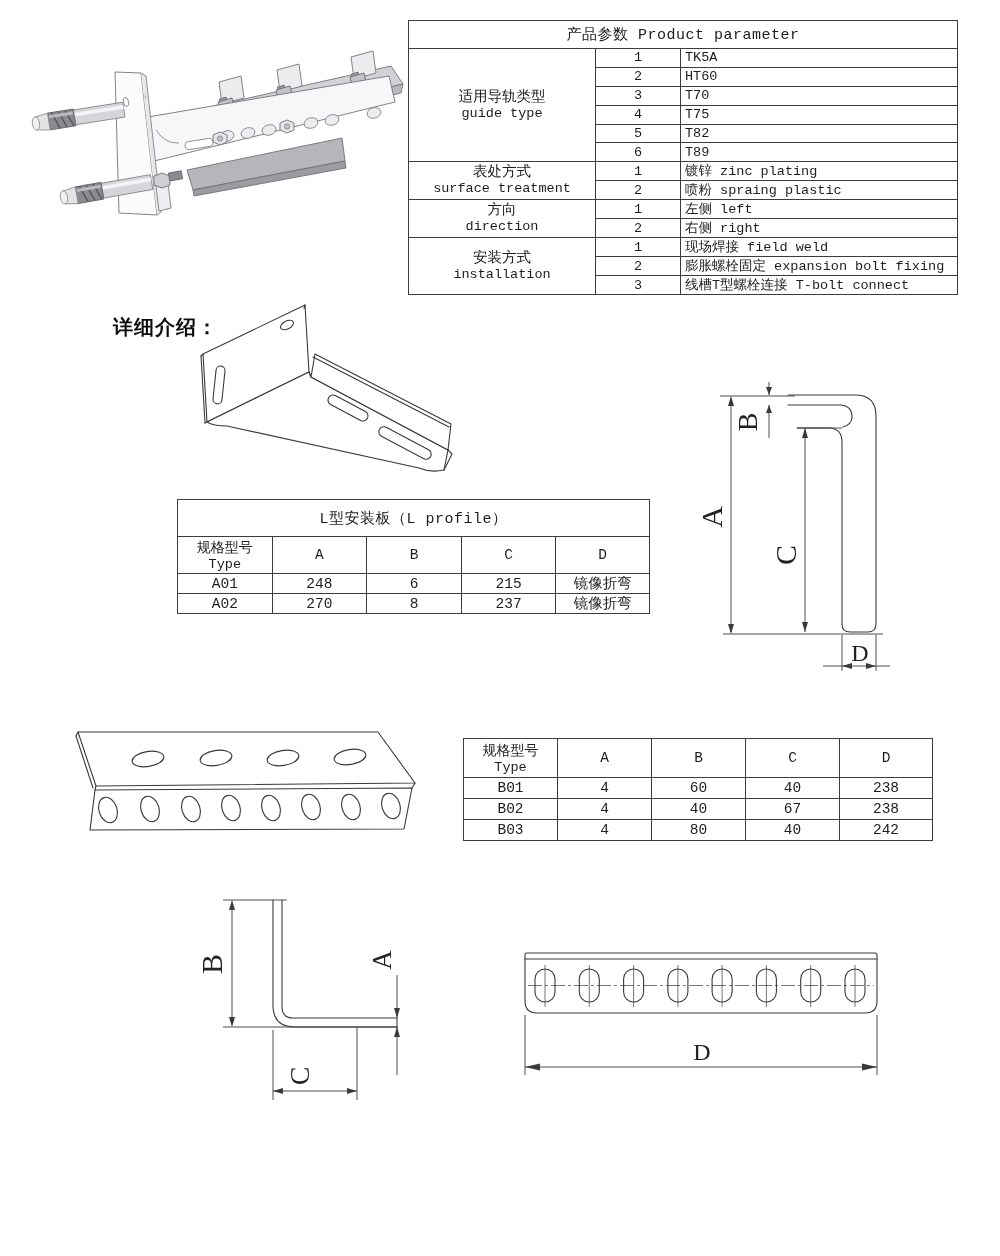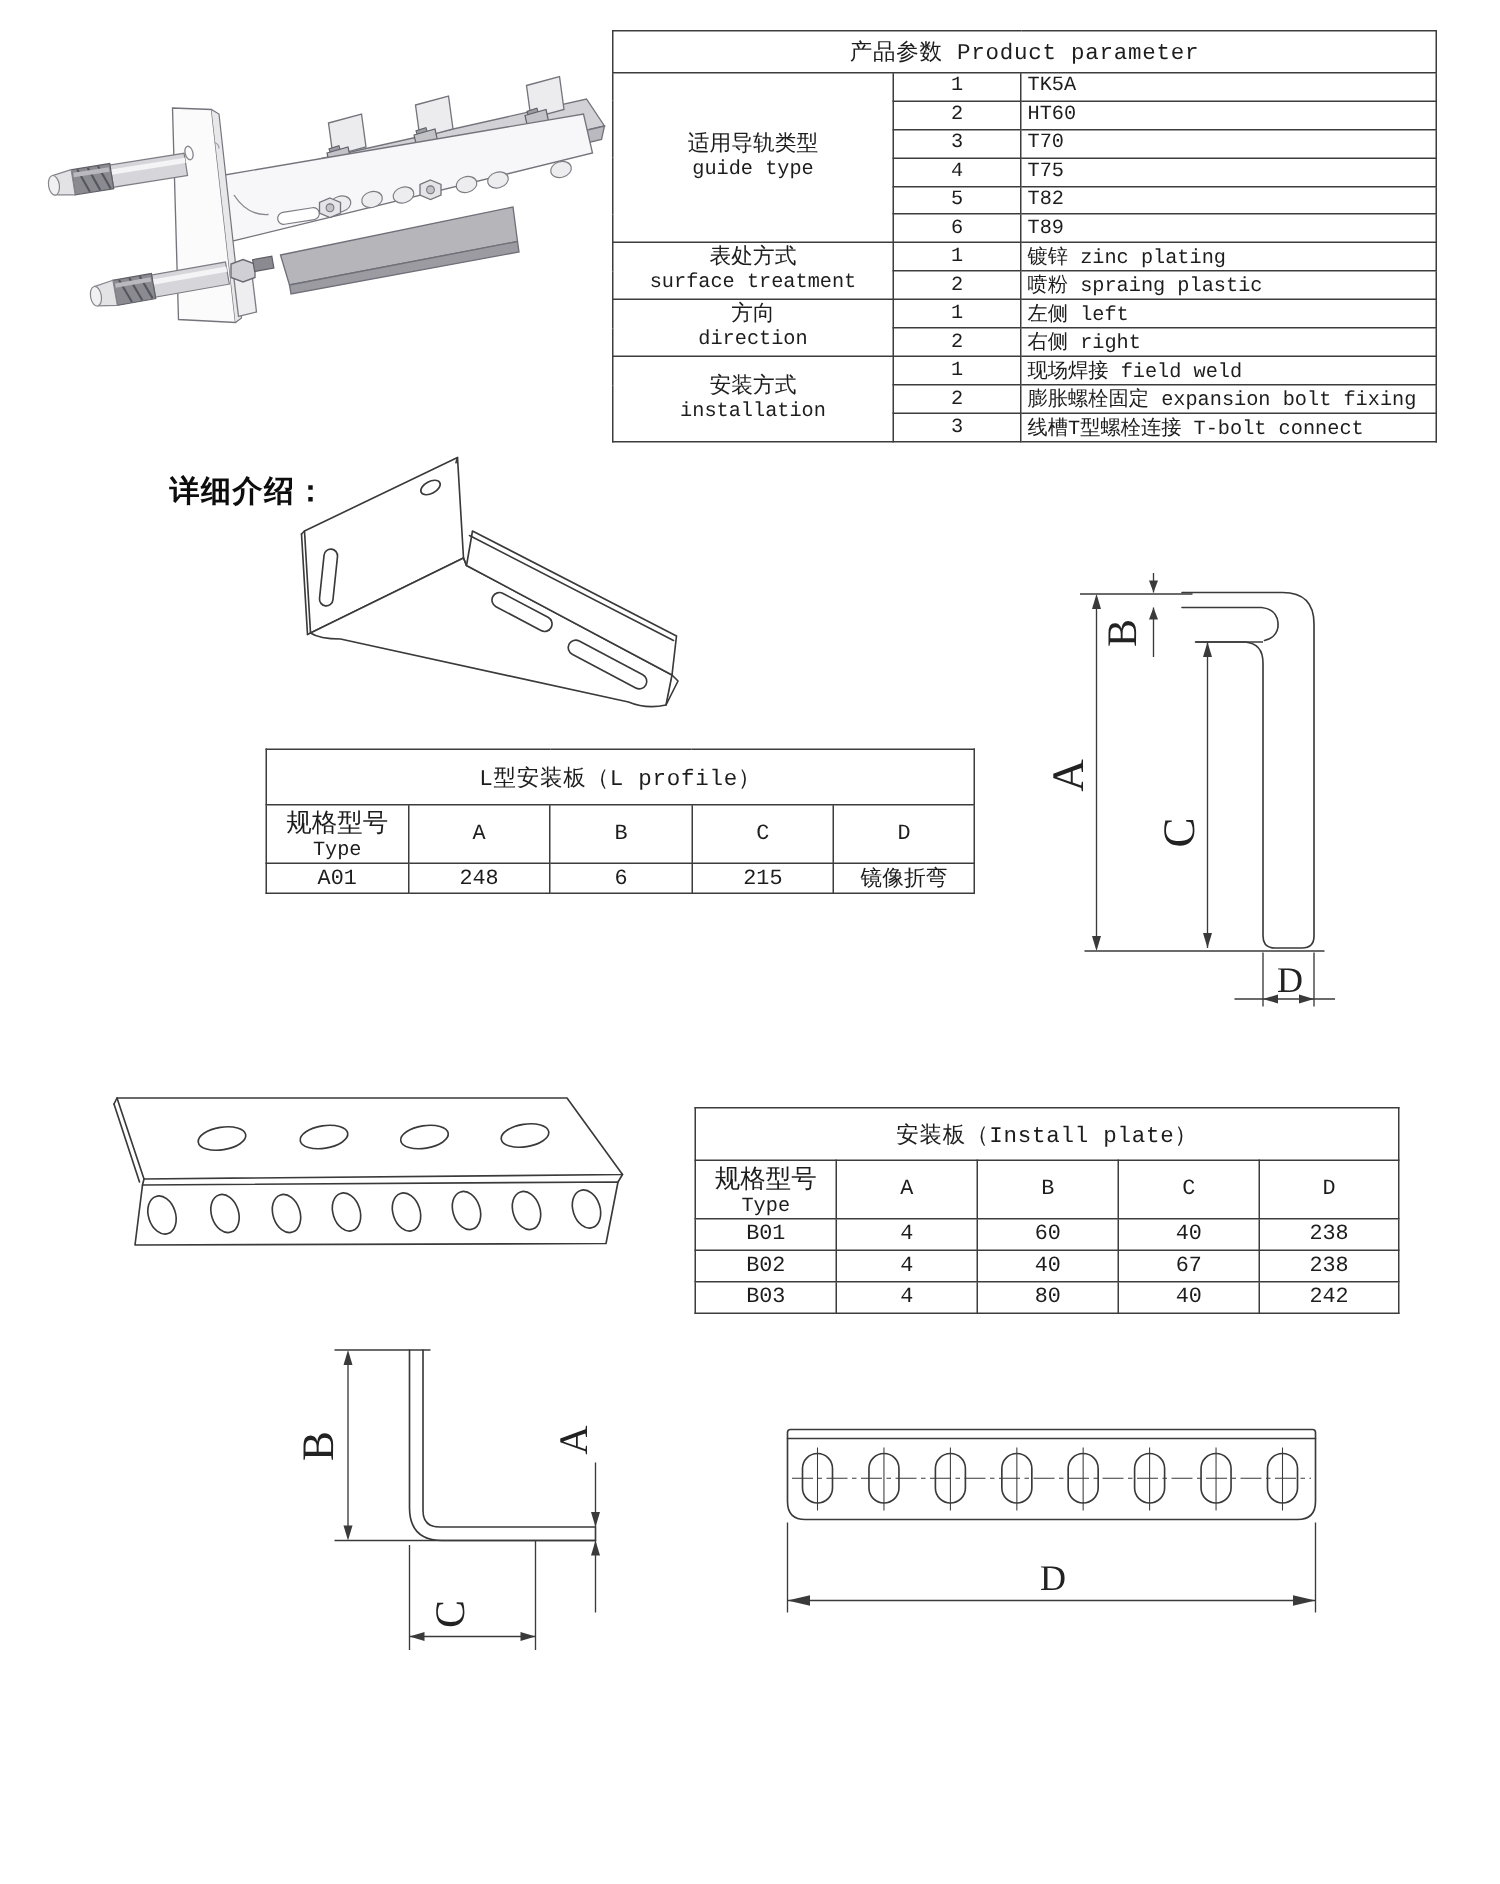--- a/index.html
+++ b/index.html
@@ -16,21 +16,21 @@
   #product-table tr.trow{height:28px;}
   #product-table td.lbl{text-align:center;font-size:14px;line-height:1.25;white-space:normal;}
   #product-table td.lbl .cn{font-size:14.5px;}
   #product-table td.lbl .en{font-size:13.5px;}
   #product-table td.num{text-align:center;font-size:13.5px;}
   #product-table td.val{text-align:left;font-size:13.5px;padding-left:4px;}
   #lprofile-table{width:473px;padding-left:12px;}
   #install-table{width:470px;}
   .mtable td{text-align:center;font-size:14.5px;}
   .mtable td.title{font-size:16px;}
-  .mtable .cn{font-size:17px;}
+  .mtable .cn{font-size:14px;}
   .mtable .en{font-size:13.5px;}
   
   #intro-label{left:82px;top:314px;font-size:20px;font-weight:bold;color:#0d0d0d;letter-spacing:1px;margin-left:31px;}
   
   svg{display:block;}
   .ln{stroke:#3a3a3a;stroke-width:1.1;fill:none;stroke-linejoin:round;stroke-linecap:round;}
   .dim{stroke:#3a3a3a;stroke-width:0.9;fill:none;}
   .ar{fill:#3a3a3a;stroke:none;}
   .dlab{font-family:"Liberation Serif",serif;fill:#222;}
 </style>
@@ -285,20 +285,27 @@
       <td>A</td>
       <td>B</td>
       <td>C</td>
       <td>D</td>
     </tr>
     <tr style="height:20px">
       <td>A01</td>
       <td>248</td>
       <td>6</td>
       <td>215</td>
+      <td>镜像折弯</td>
+    </tr>
+    <tr style="height:20px">
+      <td>A02</td>
+      <td>270</td>
+      <td>8</td>
+      <td>237</td>
       <td>镜像折弯</td>
     </tr>
   </tbody>
     </table>
 
   <svg class="abs" style="left:60px;top:712px" width="370" height="135" viewBox="0 0 370 135">
     <g class="ln">
       <polygon points="18,20 318,20 355,71 36,74" fill="#fff"></polygon>
       <polygon points="35,78 352,76 344,117 30,118" fill="#fff"></polygon>
       <line x1="36" y1="74" x2="35" y2="78"></line>
@@ -322,23 +329,20 @@
 
   <table id="install-table" class="spec mtable abs" style="left:463px;top:738px">
     <colgroup>
         <col style="width:94px">
         <col style="width:94px">
         <col style="width:94px">
         <col style="width:94px">
         <col>
       </colgroup>
     <tbody>
-        <tr style="height:35px">
-          <td colspan="5" class="title">安装板（Install plate）</td>
-        </tr>
     <tr style="height:39px">
       <td>
         <div class="cn">规格型号</div>
         <div class="en">Type</div>
       </td>
       <td>A</td>
       <td>B</td>
       <td>C</td>
       <td>D</td>
     </tr>

